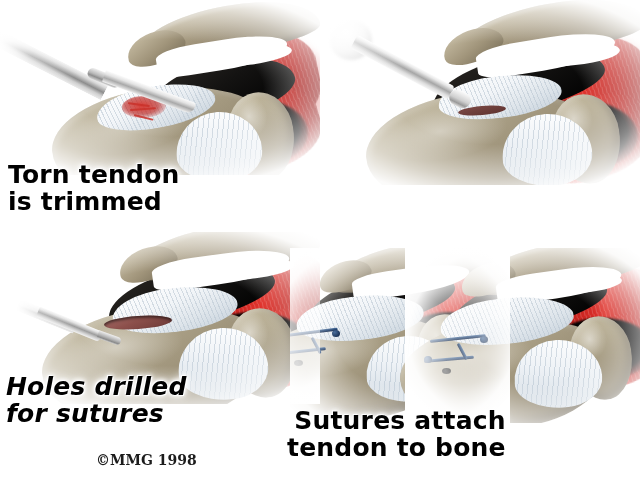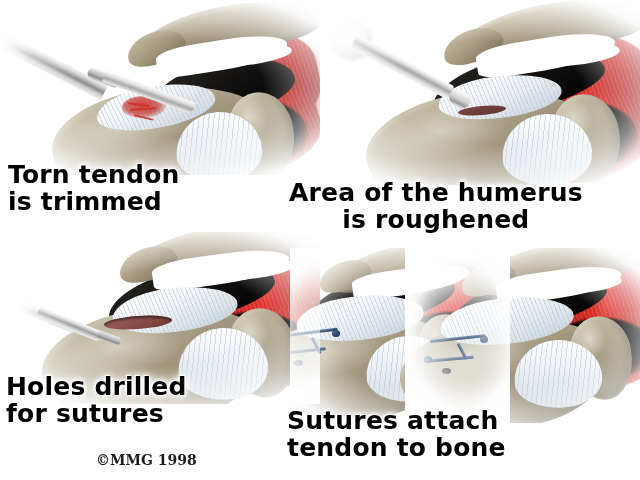--- a/index.html
+++ b/index.html
@@ -125,22 +125,22 @@
   .suture-hole{position:absolute;width:9px;height:6px;border-radius:50%;
       background:radial-gradient(circle at 40% 35%,#2b2b2b,#000 70%);}
 
   
   .caption{position:absolute;z-index:60;color:#000;
            font-family:"DejaVu Sans",sans-serif;font-weight:bold;
            font-size:25px;line-height:1.06;letter-spacing:.2px;white-space:pre-line;
            text-shadow:0 0 5px #fff,0 0 5px #fff,0 0 9px #fff,0 0 12px #fff,1px 1px 0 #fff,-1px -1px 0 #fff;}
   #caption-1{left:8px;top:162px;}
   #caption-2{left:289px;top:180px;text-align:center;}
-  #caption-3{left:6px;top:374px;}
-  #caption-4{left:287px;top:408px;text-align:left;}
+  #caption-3{left:6px;top:374px;font-style:italic;}
+  #caption-4{left:287px;top:408px;text-align:right;}
   #copyright{position:absolute;z-index:61;left:96px;top:452px;
            font-family:"DejaVu Serif",serif;font-weight:bold;font-size:14px;color:#1c1c1c;
            text-shadow:0 0 4px #fff,0 0 6px #fff;}
 </style>
 </head>
 <body>
 
 <div id="sheet">
 
   <div class="panel" id="panel-1">
@@ -299,22 +299,20 @@
       <div class="suture-knot" style="left:-2px;top:108px;"></div>
       <div class="suture-hole" style="left:16px;top:120px;"></div>
 
       <div class="halo"></div>
     </div>
   </div>
 
   <div class="caption" id="caption-1">Torn tendon
 is trimmed</div>
 
-  <div class="caption" id="caption-2">Area of the humerus
-is roughened</div>
 
   <div class="caption" id="caption-3">Holes drilled
 for sutures</div>
 
   <div class="caption" id="caption-4">Sutures attach
 tendon to bone</div>
 
   <div id="copyright">©MMG 1998</div>
 
 </div>

